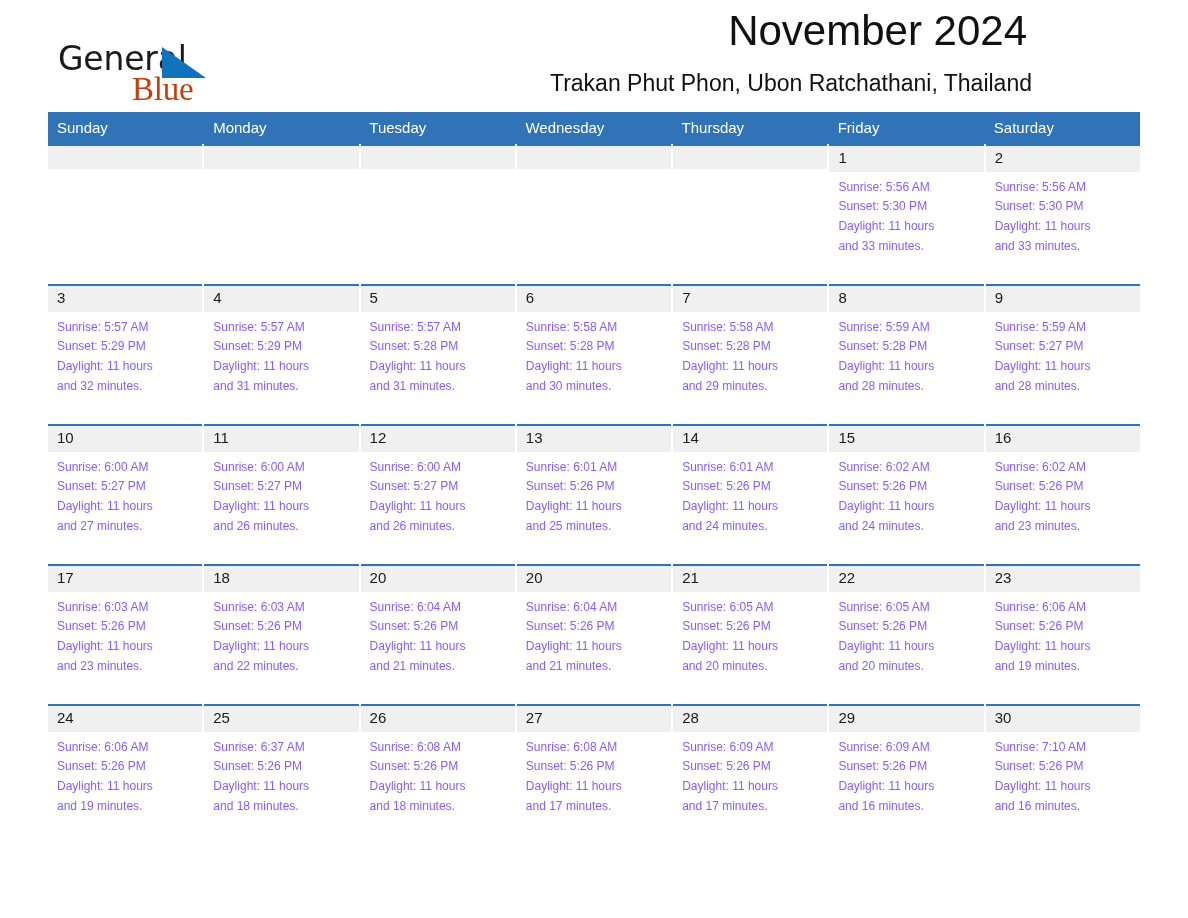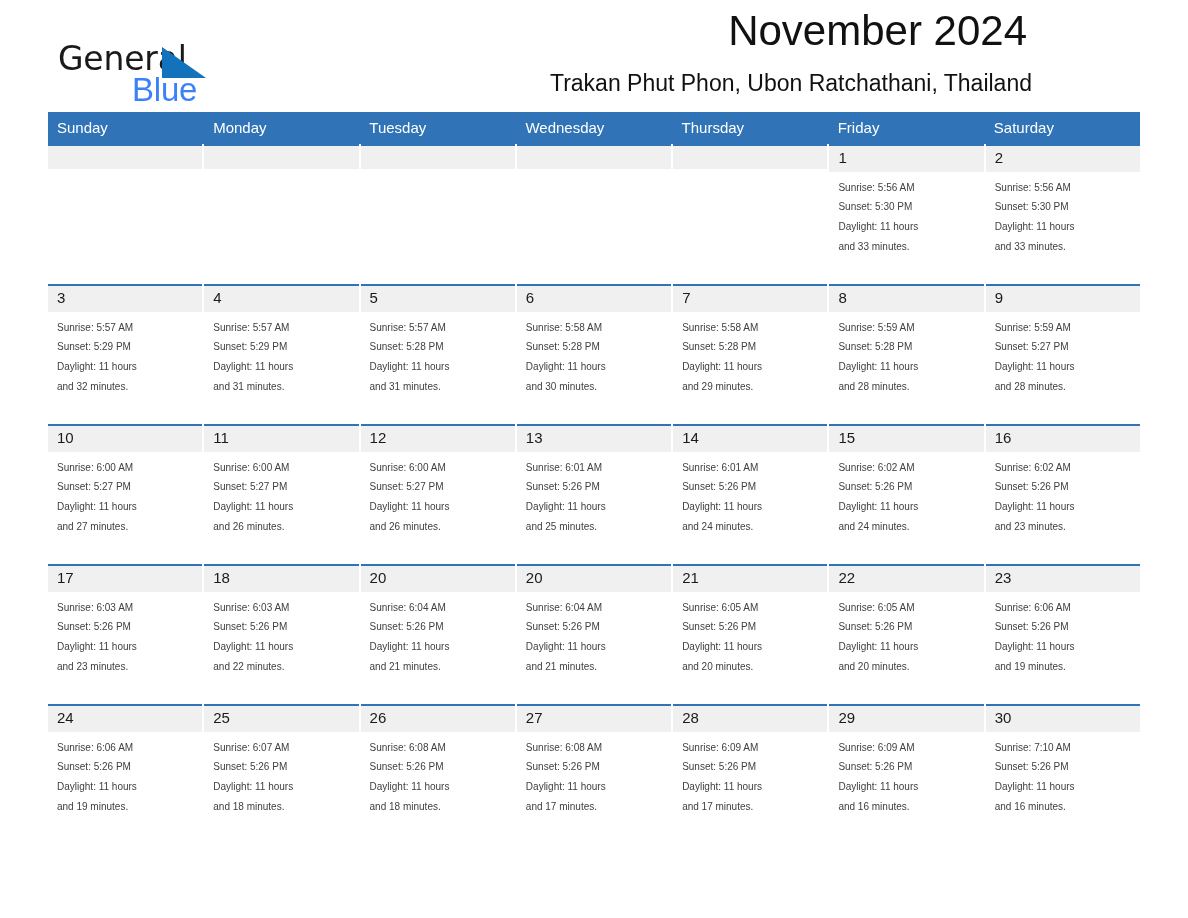--- a/index.html
+++ b/index.html
@@ -54,22 +54,22 @@
     height: 0;
     border-left: 44px solid #1272bb;
     border-top: 31px solid transparent;
   }
   .brand-blue {
     position: absolute;
     left: 74px;
     top: 31px;
     font-size: 33px;
     letter-spacing: -0.2px;
-    color: #3b82f6;
-    font-family: Liberation Sans, sans-serif;
+    color: #c2410c;
+    font-family: Liberation Serif, serif;
   }
 
   .title-block {
     position: absolute;
     right: 4px;
     top: 0;
     text-align: right;
   }
   .month-title {
     font-size: 42px;
@@ -129,23 +129,23 @@
   .day-number {
     background: #f0f0f0;
     font-size: 15px;
     color: #1a1a1a;
     padding: 4px 0 5px 9px;
     line-height: 1.1;
     min-height: 14px;
   }
   .day-body {
     padding: 6px 8px 10px 9px;
-    font-size: 10px;
+    font-size: 12px;
     line-height: 19.7px;
-    color: #404040;
+    color: #8b5cf6;
   }
   .day-body .line { white-space: nowrap; }
 
   .row-h-first .day-cell { height: 131px; }
   .row-h .day-cell { height: 131px; }
   .day-cell.empty .day-body { visibility: hidden; }
 </style>
 </head>
 <body>
 
@@ -448,21 +448,21 @@
         <div class="day-body">
           <div class="line">Sunrise: 6:06 AM</div>
           <div class="line">Sunset: 5:26 PM</div>
           <div class="line">Daylight: 11 hours</div>
           <div class="line">and 19 minutes.</div>
         </div>
       </div>
       <div class="day-cell">
         <div class="day-number">25</div>
         <div class="day-body">
-          <div class="line">Sunrise: 6:07 AM</div>
+          <div class="line">Sunrise: 6:37 AM</div>
           <div class="line">Sunset: 5:26 PM</div>
           <div class="line">Daylight: 11 hours</div>
           <div class="line">and 18 minutes.</div>
         </div>
       </div>
       <div class="day-cell">
         <div class="day-number">26</div>
         <div class="day-body">
           <div class="line">Sunrise: 6:08 AM</div>
           <div class="line">Sunset: 5:26 PM</div>

